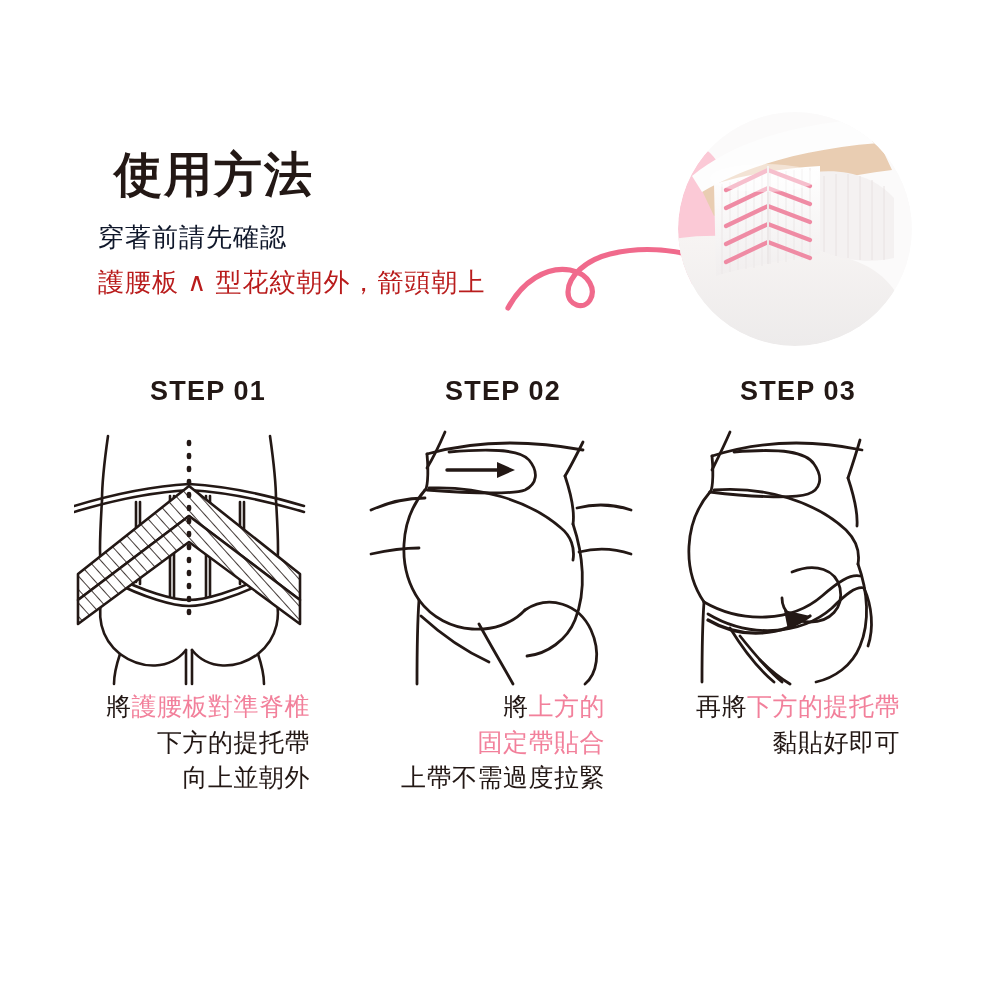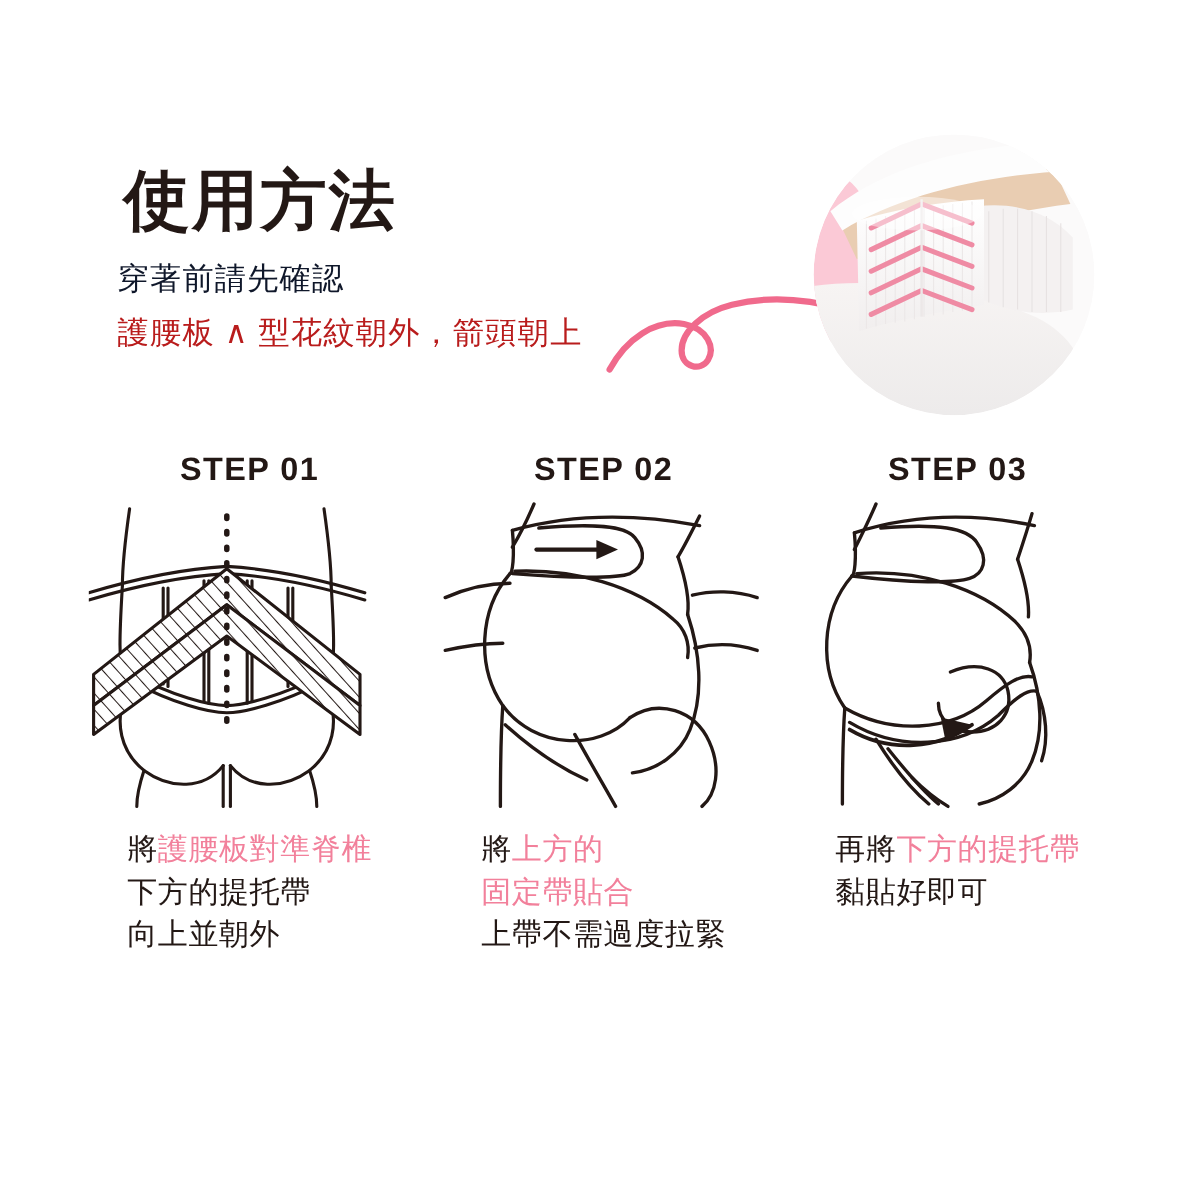--- a/index.html
+++ b/index.html
@@ -25,26 +25,26 @@
   }
 
   
   .header {
     position: absolute;
     left: 98px;
     top: 132px;
     width: 470px;
   }
   .title {
-    font-size: 55px;
+    font-size: 48px;
     font-weight: 700;
     letter-spacing: 2px;
     line-height: 1.12;
     color: #231815;
-    margin: 5px;
+    margin: 16px;
     white-space: nowrap;
   }
   .subtitle {
     font-size: 26px;
     font-weight: 400;
     letter-spacing: 1px;
     line-height: 1.5;
     color: #0f172a;
     margin: 14px 0 0 0;
     white-space: nowrap;
@@ -96,35 +96,34 @@
     width: 276px;
     display: flex;
     flex-direction: column;
     align-items: center;
   }
   .step-label {
     font-size: 27px;
     font-weight: 700;
     letter-spacing: 1.2px;
     color: #231815;
-    margin: 0 0 2px 0;
+    margin: 0 0 14px 0;
     white-space: nowrap;
   }
   .step-figure {
     width: 276px;
     height: 268px;
     display: flex;
     align-items: center;
     justify-content: center;
   }
   .step-figure svg { display: block; }
 
   .step-caption {
-    margin-top: 14px;
-    text-align: left;
+    text-align: right;
     font-size: 25px;
     line-height: 1.42;
     letter-spacing: 0.5px;
     color: #231815;
     white-space: nowrap;
   }
   .cap-line { display: block; }
   .pink { color: #f2809b; }
 </style>
 </head>

